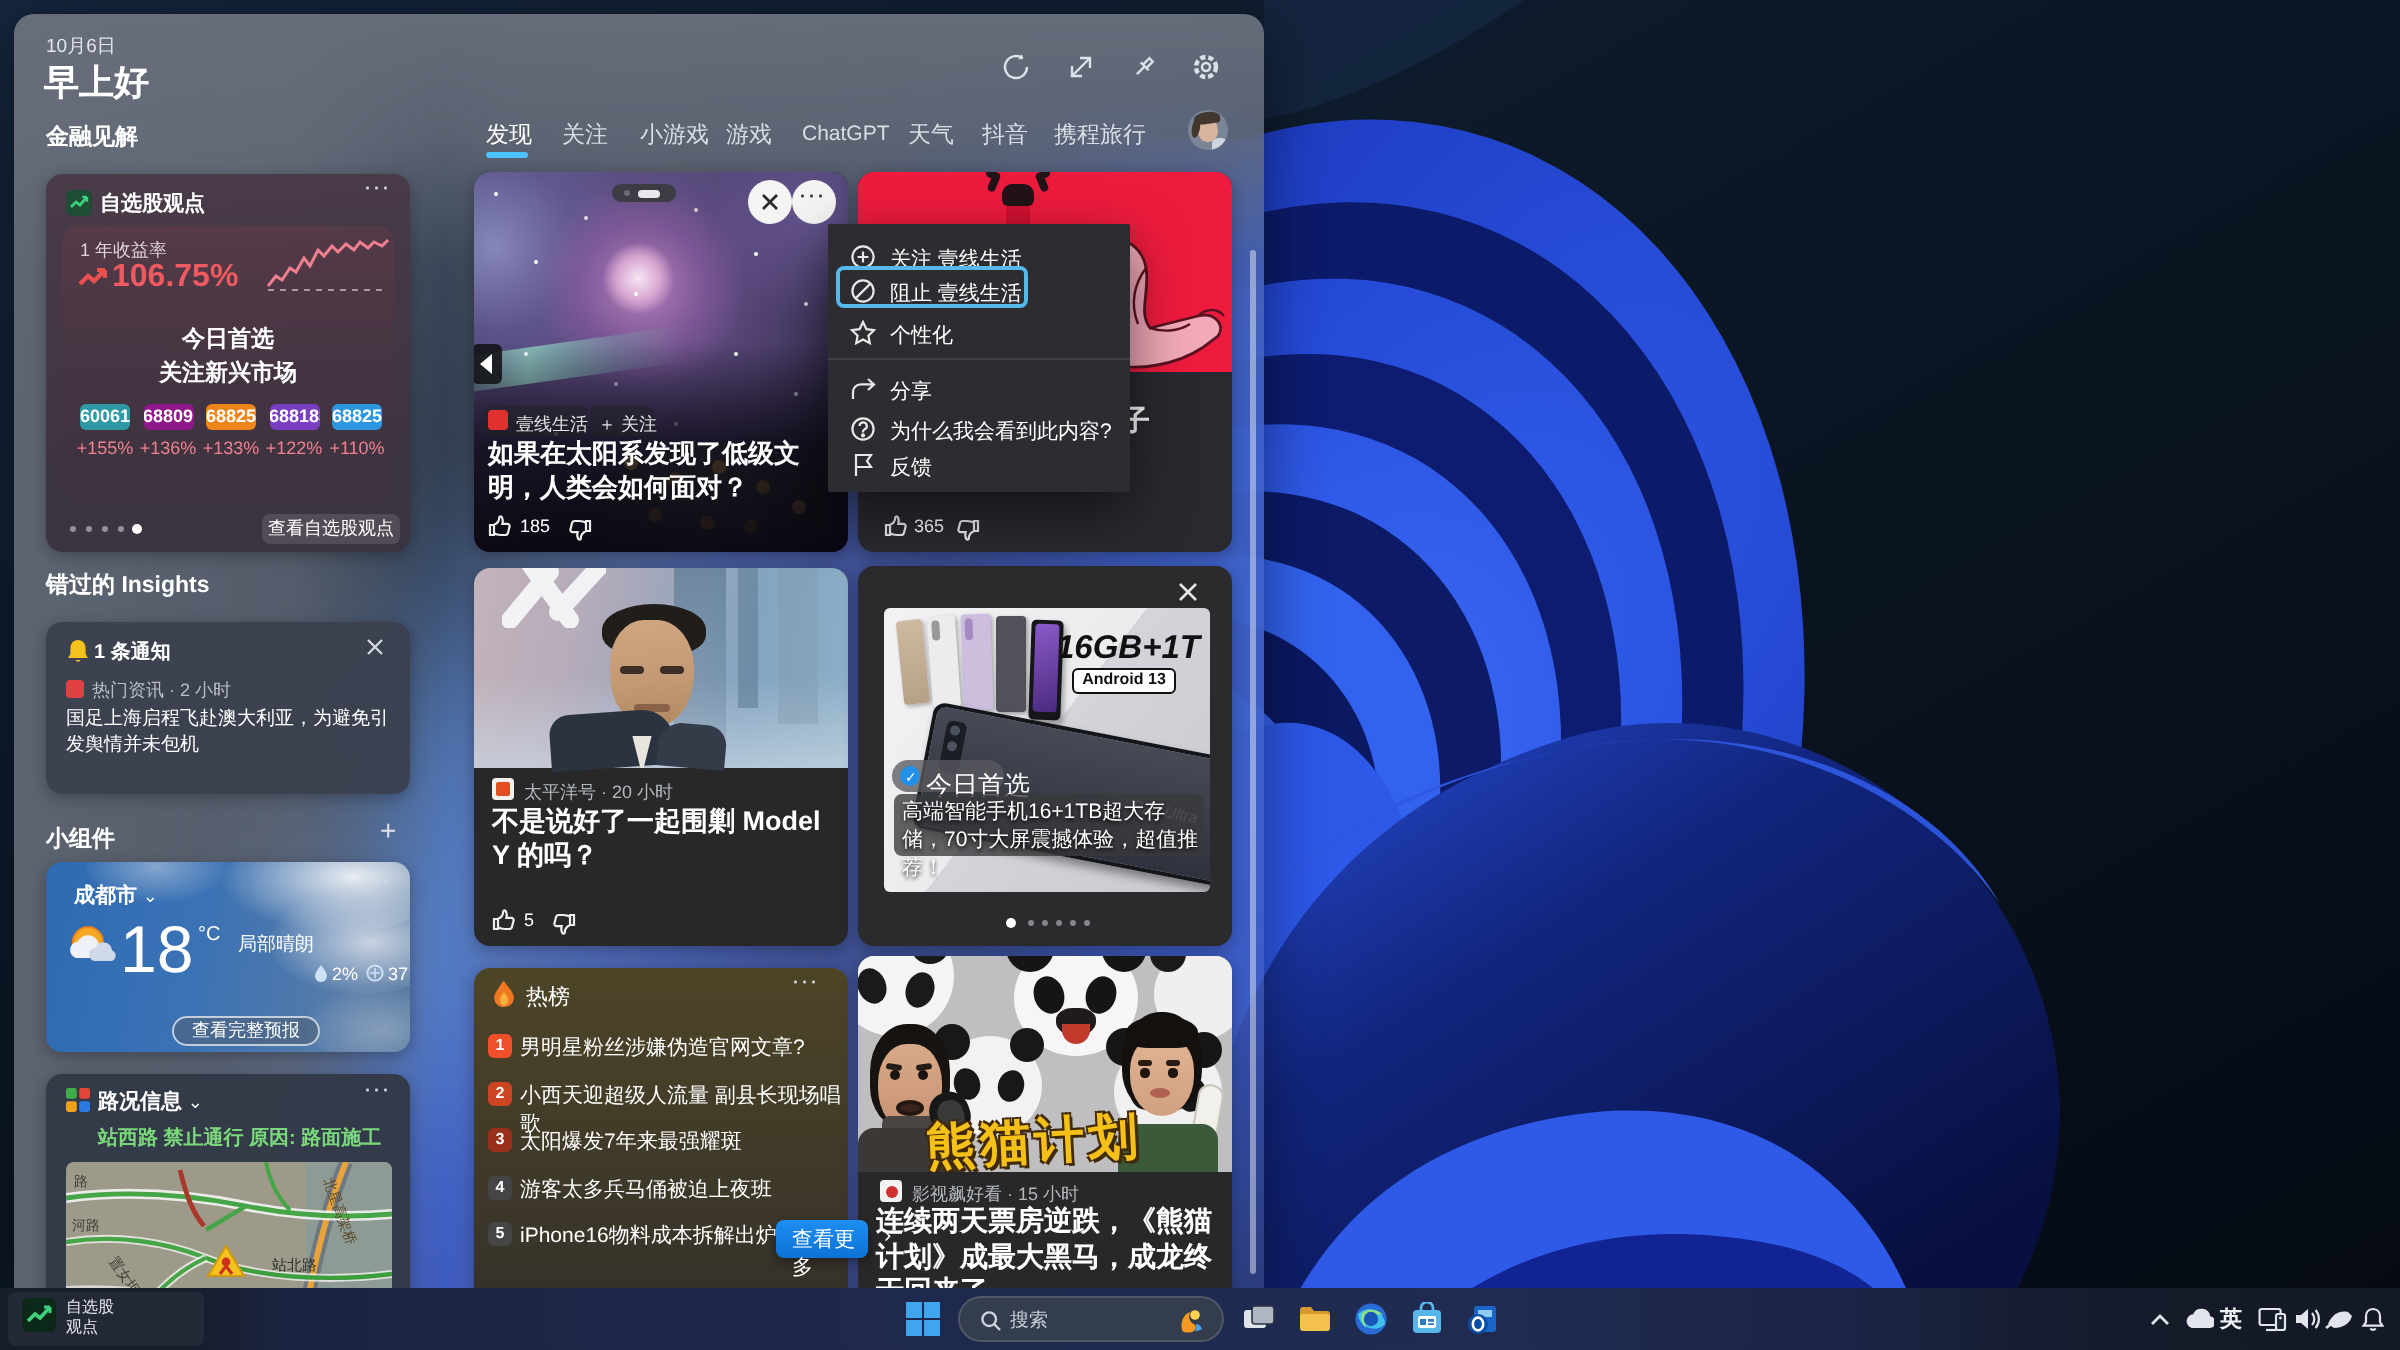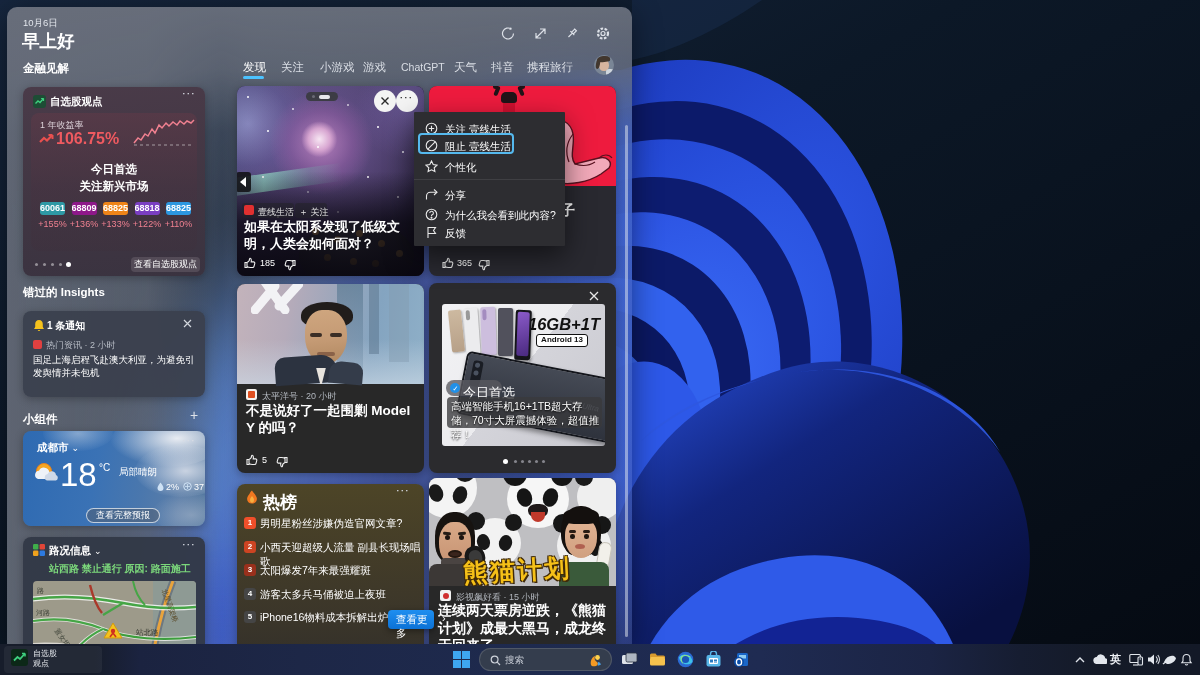--- a/index.html
+++ b/index.html
@@ -375,21 +375,21 @@
 <div class="abs" style="left:99px;top:177px;width:3px;height:3px;border-radius:50%;background:#85858d"></div>
 <div class="abs" style="left:106px;top:177px;width:3px;height:3px;border-radius:50%;background:#85858d"></div>
 <div class="abs" style="left:113px;top:177px;width:3px;height:3px;border-radius:50%;background:#85858d"></div>
 </div>
 
 <div class="card" style="left:237px;top:484px;width:187px;height:184px;background:linear-gradient(180deg,#4d4527 0%,#433c28 40%,#3a352a 75%,#322f29 100%)">
 <svg class="abs" style="left:8px;top:6px" width="14" height="14" viewBox="0 0 14 14">
         <path d="M7 0.5 C 8.5 3 10.5 4.5 11.5 7 C 12.8 10.2 10.8 13.5 7 13.5 C 3.2 13.5 1.2 10.2 2.5 7 C 3.2 5.2 4.5 4.2 5.2 2.5 C 5.6 1.6 6.4 1 7 0.5 Z" fill="#f07820"></path>
         <path d="M7 6 C 8 7.5 9 8.3 9 10 C 9 11.8 8 12.8 7 12.8 C 6 12.8 5 11.8 5 10 C 5 8.3 6 7.5 7 6 Z" fill="#f8b040"></path>
       </svg>
-<div class="abs w" style="left:26px;top:7px;font-size:17px;font-weight:bold">热榜</div>
+<div class="abs w" style="left:26px;top:7px;font-size:11px;font-weight:normal">热榜</div>
 <div class="abs ell" style="right:14px;top:2px;font-size:9px">···</div>
 <div class="abs w" style="left:7px;top:33px;width:12px;height:12px;background:#f04f2a;border-radius:3px;font-size:8px;font-weight:bold;text-align:center;line-height:12px">1</div>
 <div class="abs w" style="left:23px;top:33px;font-size:10.5px">男明星粉丝涉嫌伪造官网文章?</div>
 <div class="abs w" style="left:7px;top:56.5px;width:12px;height:12px;background:#cc4422;border-radius:3px;font-size:8px;font-weight:bold;text-align:center;line-height:12px">2</div>
 <div class="abs w" style="left:23px;top:56.5px;font-size:10.5px">小西天迎超级人流量 副县长现场唱歌</div>
 <div class="abs w" style="left:7px;top:80px;width:12px;height:12px;background:#99301c;border-radius:3px;font-size:8px;font-weight:bold;text-align:center;line-height:12px">3</div>
 <div class="abs w" style="left:23px;top:80px;font-size:10.5px">太阳爆发7年来最强耀斑</div>
 <div class="abs w" style="left:7px;top:103.5px;width:12px;height:12px;background:#454545;border-radius:3px;font-size:8px;font-weight:bold;text-align:center;line-height:12px">4</div>
 <div class="abs w" style="left:23px;top:103.5px;font-size:10.5px">游客太多兵马俑被迫上夜班</div>
 <div class="abs w" style="left:7px;top:127px;width:12px;height:12px;background:#454545;border-radius:3px;font-size:8px;font-weight:bold;text-align:center;line-height:12px">5</div>

